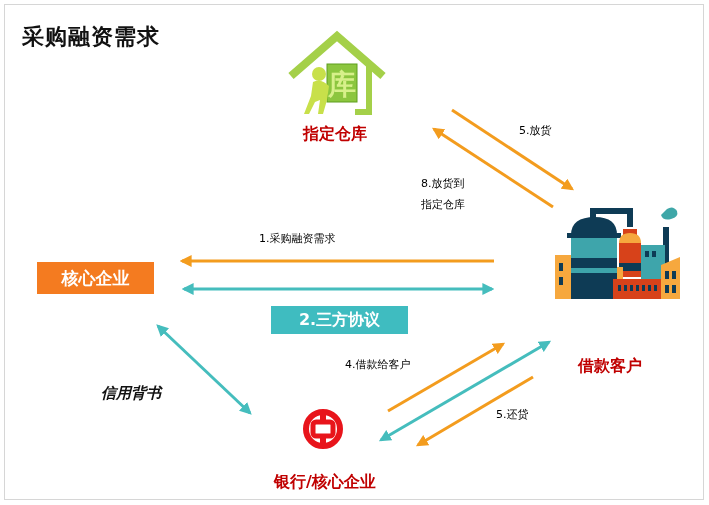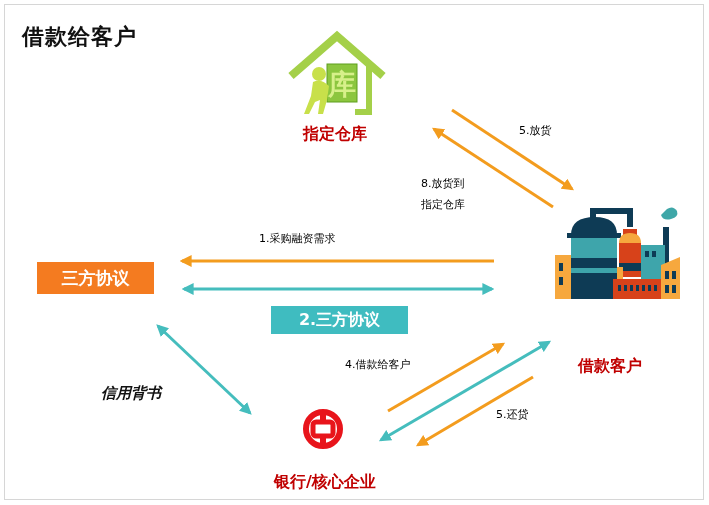--- a/index.html
+++ b/index.html
@@ -15,21 +15,21 @@
   .core-box { left:37px; top:262px; width:117px; height:32px; background:#f47b20; }
   .tri-box { left:271px; top:306px; width:137px; height:28px; background:#3fbcc0; font-size:16px; }
   .plain { font-size:15px; font-weight:bold; color:#111; white-space:nowrap; }
   svg.lines { position:absolute; left:0; top:0; }
 </style>
 </head>
 <body>
 
 <div class="frame"></div>
 
-<div class="abs title">借款给客户</div>
+<div class="abs title">采购融资需求</div>
 
 <svg class="lines" width="709" height="505">
   <defs>
     <marker id="ao" viewBox="0 0 10 10" refX="8" refY="5" markerWidth="4" markerHeight="4" orient="auto-start-reverse">
       <path d="M0,0 L10,5 L0,10 z" fill="#f39c1e"></path>
     </marker>
     <marker id="at" viewBox="0 0 10 10" refX="8" refY="5" markerWidth="4" markerHeight="4" orient="auto-start-reverse">
       <path d="M0,0 L10,5 L0,10 z" fill="#45bdbd"></path>
     </marker>
   </defs>
@@ -117,21 +117,21 @@
     <rect x="110" y="66" width="4" height="8" fill="#0e3b55"></rect>
       <rect x="117" y="66" width="4" height="8" fill="#0e3b55"></rect>
     <rect x="110" y="80" width="4" height="8" fill="#0e3b55"></rect>
       <rect x="117" y="80" width="4" height="8" fill="#0e3b55"></rect>
   </svg>
 </div>
 <div class="abs node-label" style="left:578px;top:315px;margin-top:41px;">借款客户</div>
 
 <div class="abs step" style="left:259px;top:228px;">1.采购融资需求</div>
 
-<div class="abs box core-box">三方协议</div>
+<div class="abs box core-box">核心企业</div>
 
 <div class="abs box tri-box">2.三方协议</div>
 
 <div class="abs plain" style="left:101px;top:384px;font-style:italic;">信用背书</div>
 
 <div class="abs step" style="left:345px;top:354px;">4.借款给客户</div>
 <div class="abs step" style="left:496px;top:404px;">5.还贷</div>
 
 <div class="abs" style="left:302px;top:408px;width:42px;height:42px;">
   <svg width="42" height="42" viewBox="0 0 42 42">

